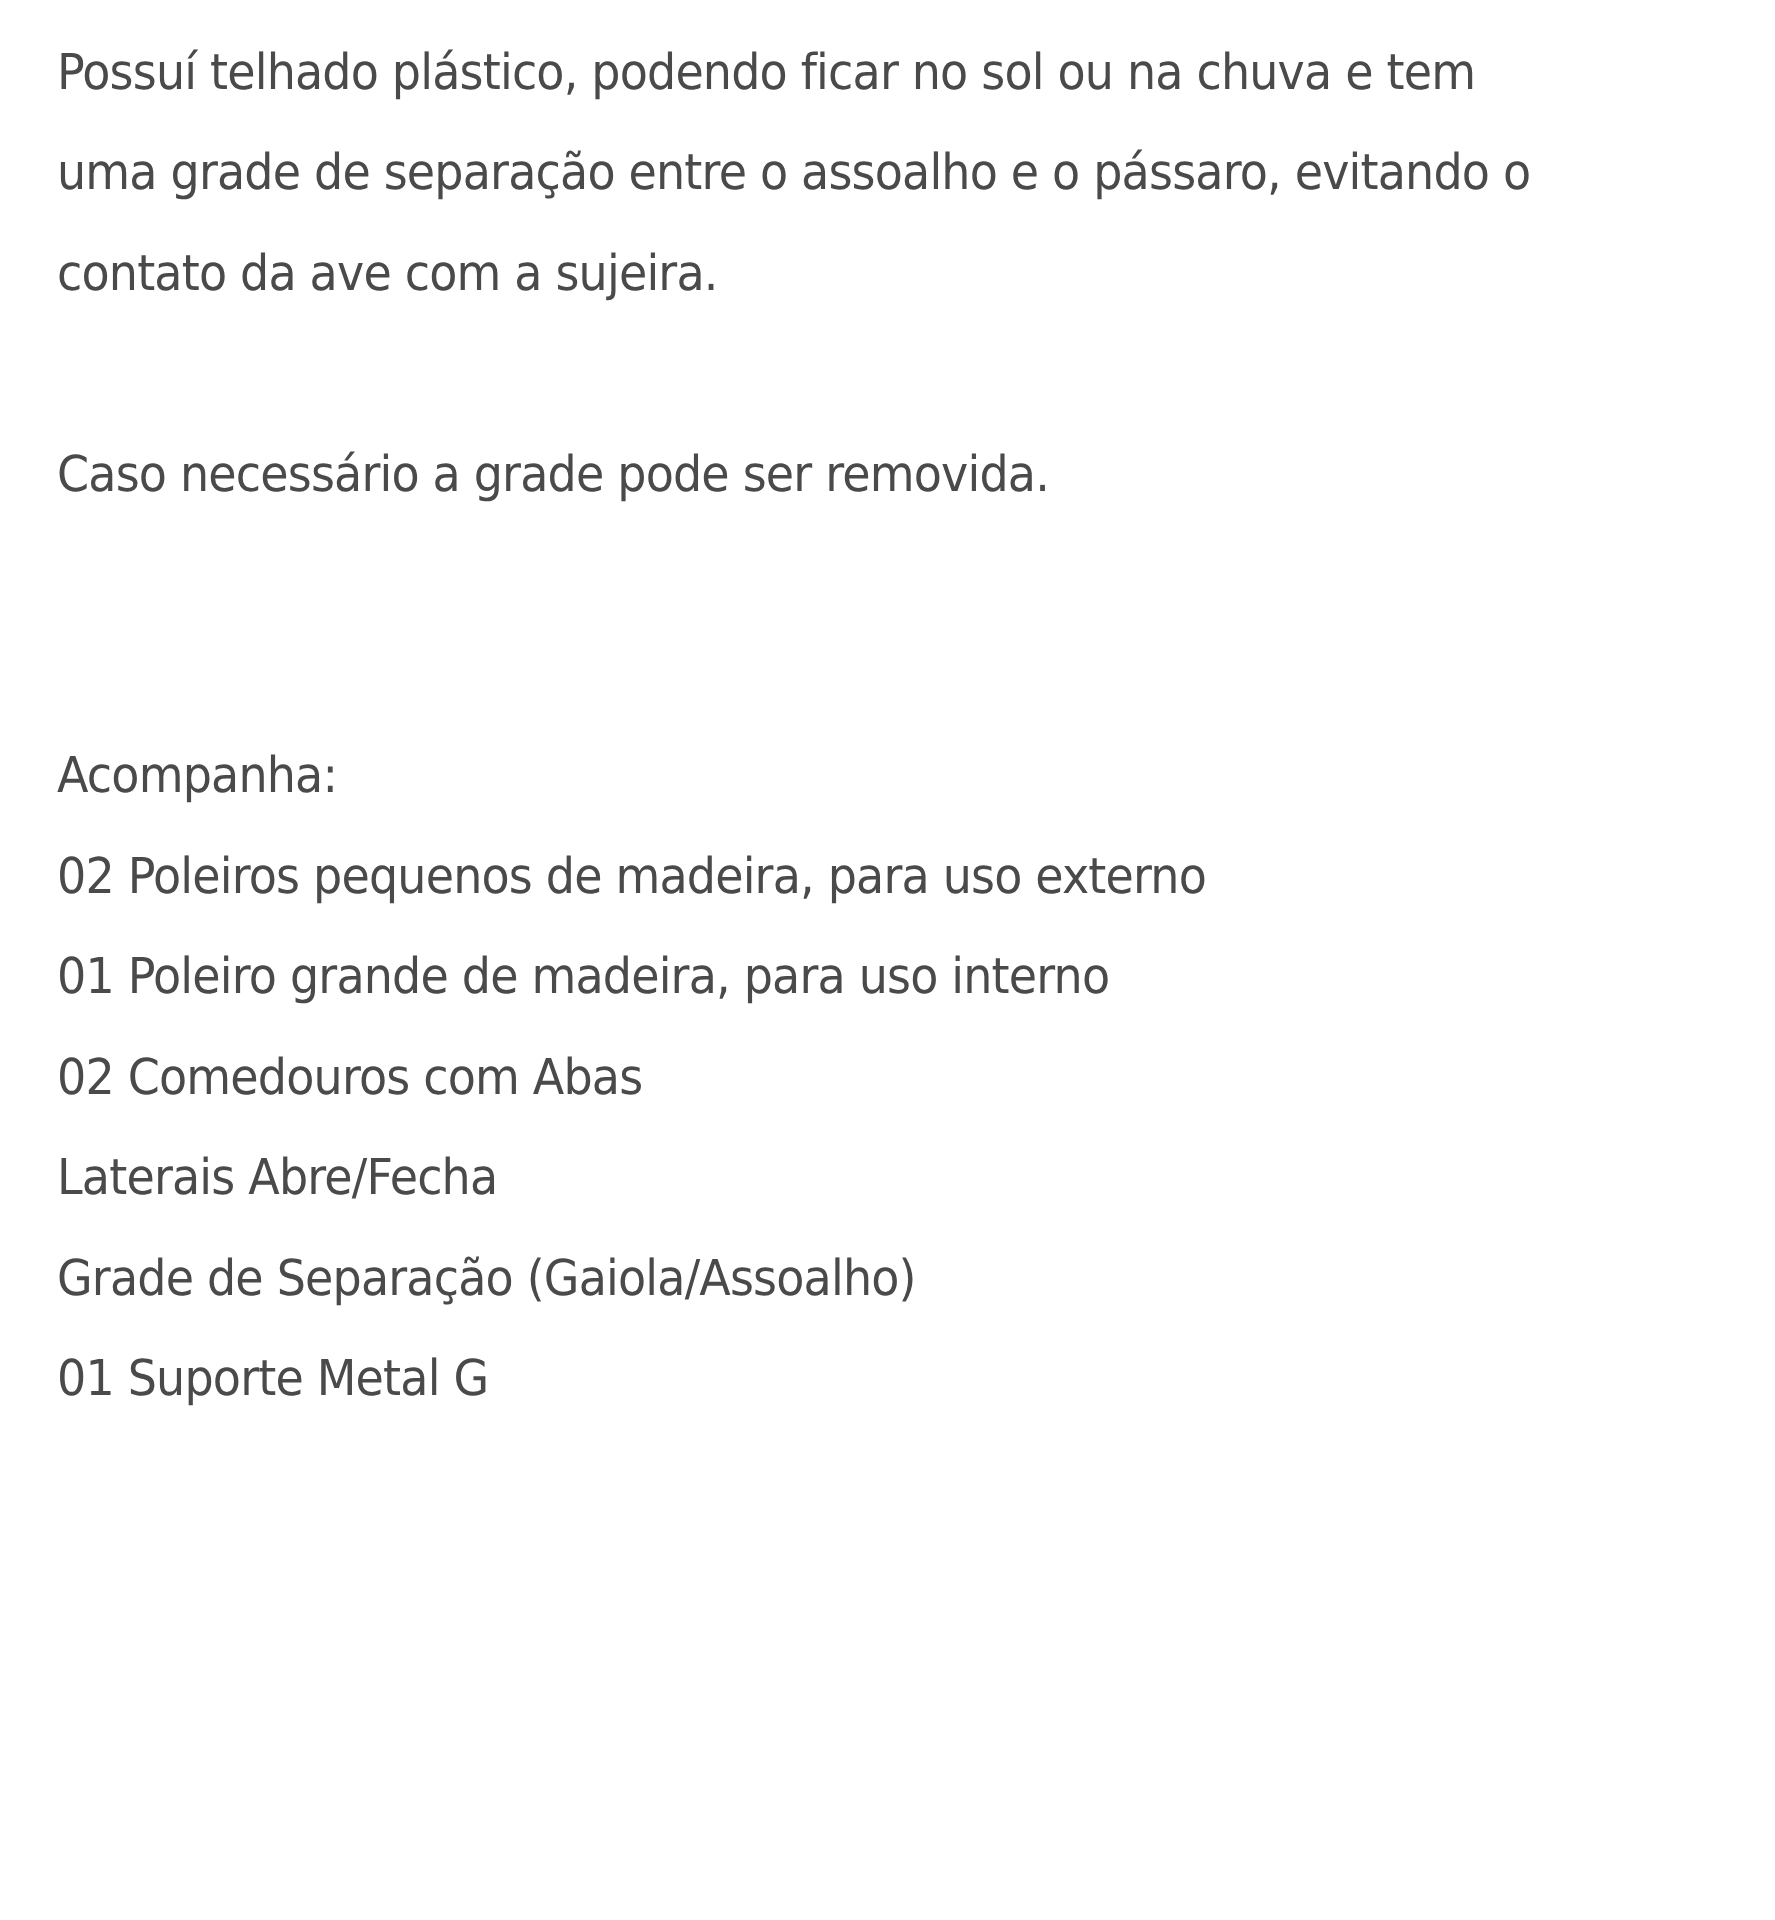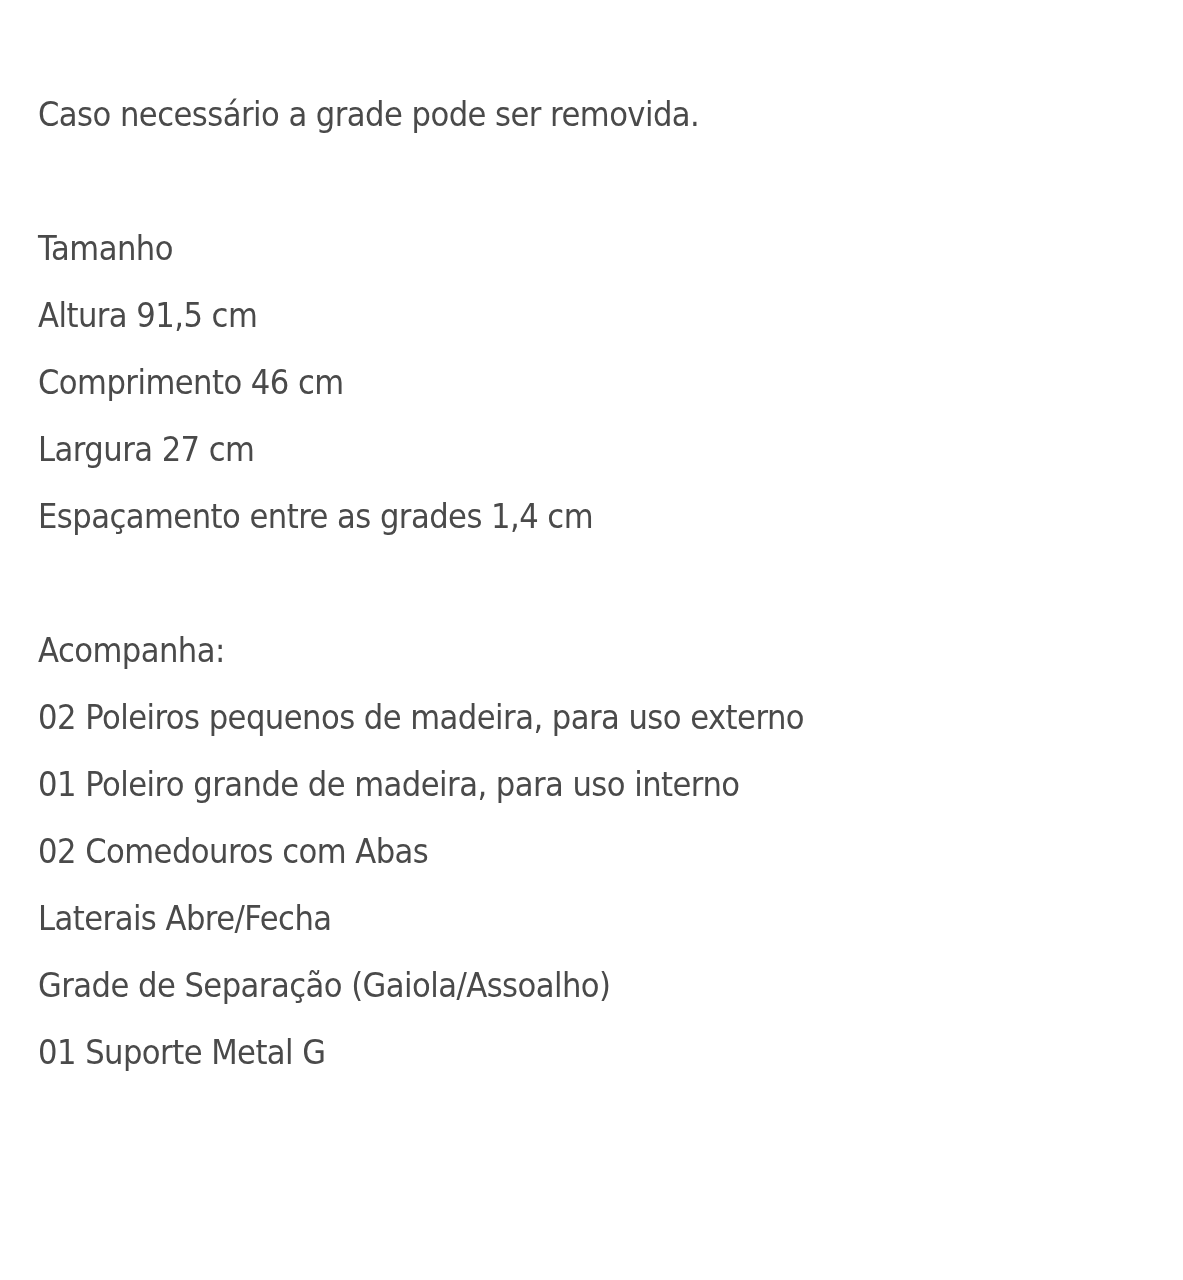--- a/index.html
+++ b/index.html
@@ -31,31 +31,29 @@
       transform-origin: left center;
     }
     .gap {
       height: 67px;
     }
   </style>
 </head>
 <body>
 
 <div class="doc">
+  <div>
+    <div class="line">Possuí telhado plástico, podendo ficar no sol ou na chuva e tem</div>
+    <div class="line">uma grade de separação entre o assoalho e o pássaro, evitando o</div>
+    <div class="line">contato da ave com a sujeira.</div>
+  </div>
   <div class="gap"></div>
   <div class="line">Caso necessário a grade pode ser removida.</div>
   <div class="gap"></div>
 
-  <div>
-    <div class="line">Tamanho</div>
-    <div class="line">Altura 91,5 cm</div>
-    <div class="line">Comprimento 46 cm</div>
-    <div class="line">Largura 27 cm</div>
-    <div class="line">Espaçamento entre as grades 1,4 cm</div>
-  </div>
   <div class="gap"></div>
 
   <div>
     <div class="line">Acompanha:</div>
     <div class="line">02 Poleiros pequenos de madeira, para uso externo</div>
     <div class="line">01 Poleiro grande de madeira, para uso interno</div>
     <div class="line">02 Comedouros com Abas</div>
     <div class="line">Laterais Abre/Fecha</div>
     <div class="line">Grade de Separação (Gaiola/Assoalho)</div>
     <div class="line">01 Suporte Metal G</div>

